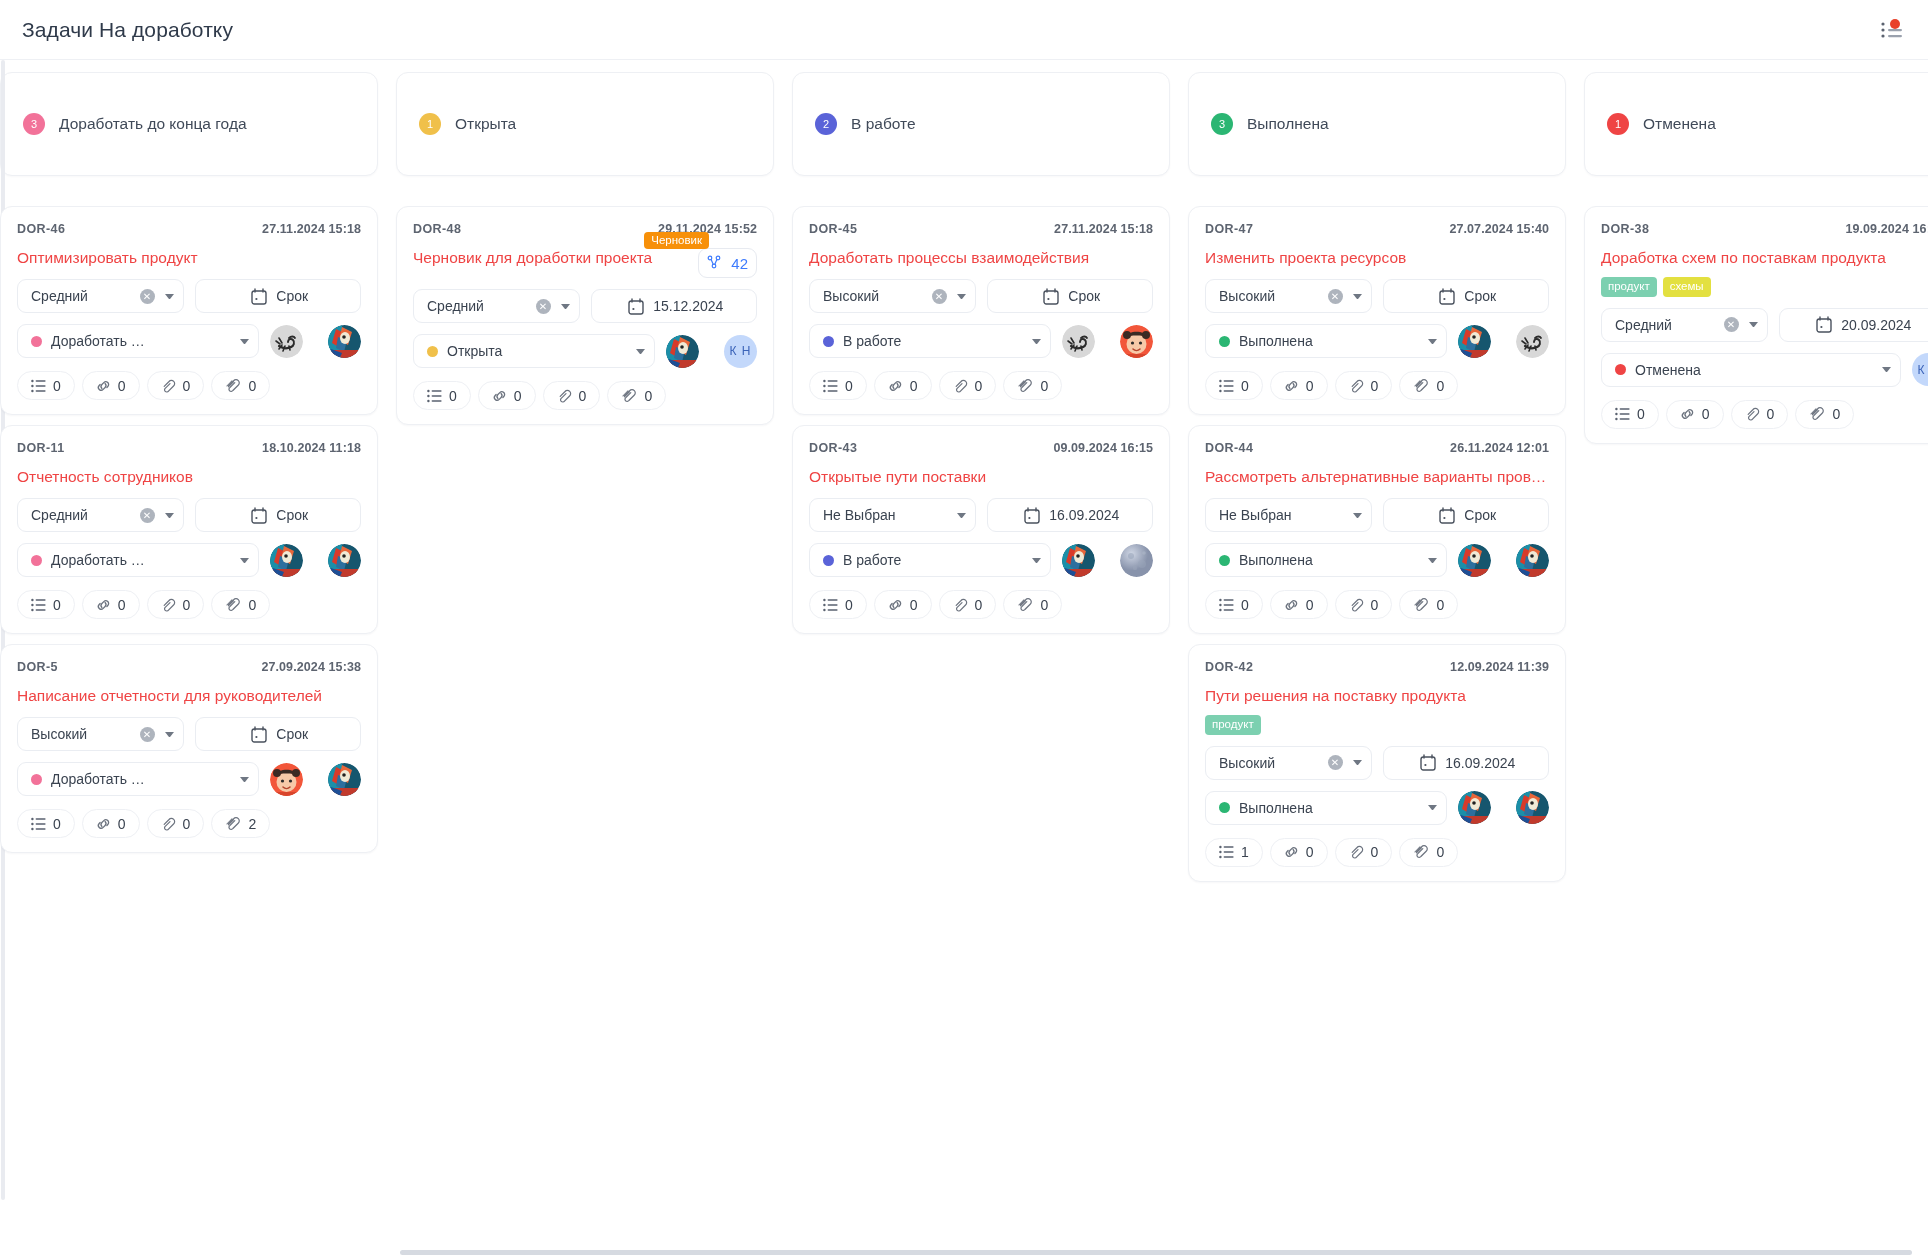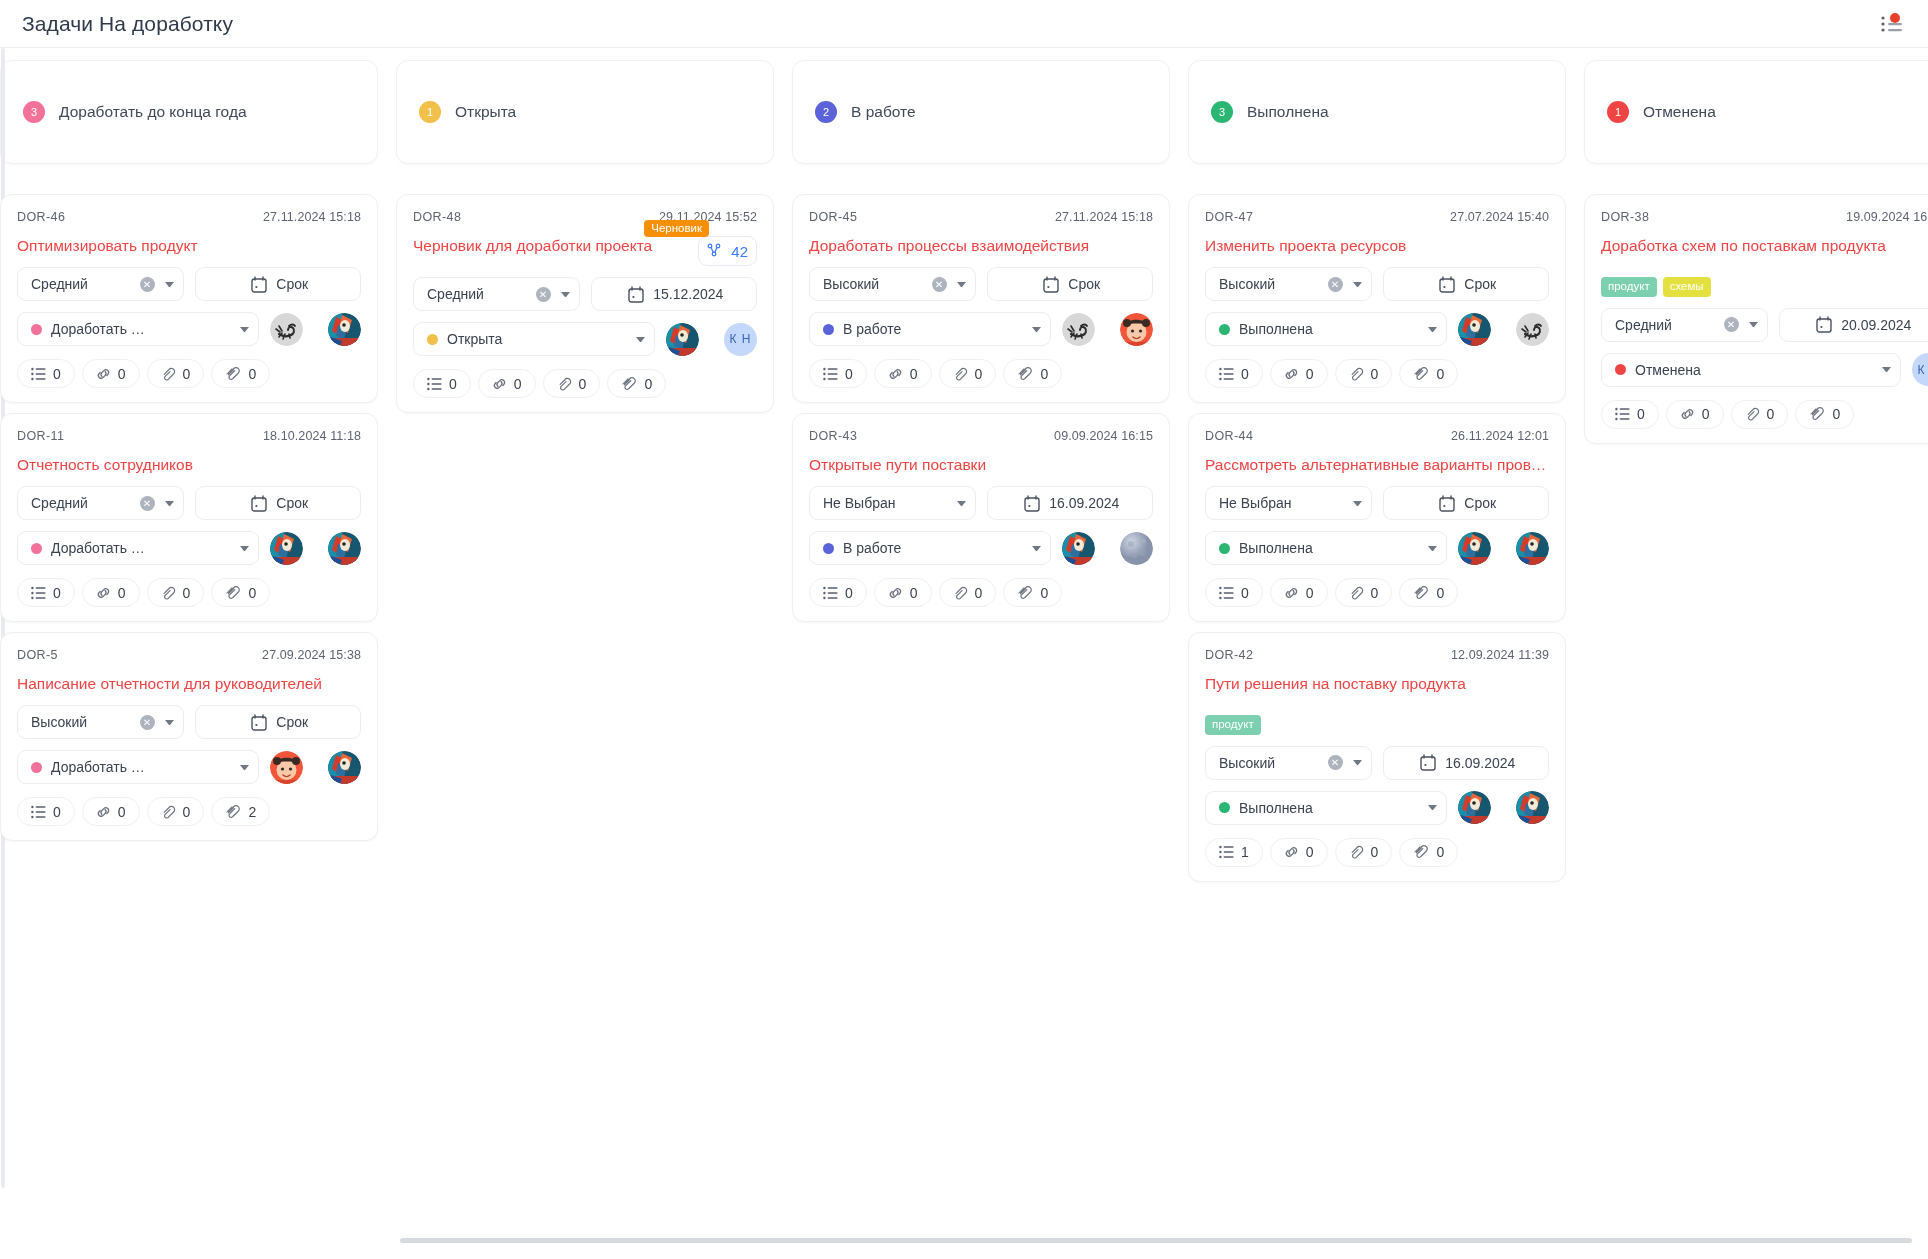--- a/index.html
+++ b/index.html
@@ -5,21 +5,21 @@
   * { box-sizing: border-box; margin: 0; padding: 0; }
   html, body {
     width: 1928px; height: 1259px;
     font-family: "Liberation Sans", "DejaVu Sans", sans-serif;
     background: #ffffff;
     overflow: hidden;
   }
 
   
   .topbar {
-    height: 48px;
+    height: 60px;
     border-bottom: 1px solid #eef0f4;
     display: flex; align-items: center;
     padding: 0 22px 0 22px;
     background: #fff;
     position: relative;
   }
   .topbar-title {
     font-size: 21px; color: #2f3a4a; font-weight: 400; letter-spacing: .1px;
   }
   .topbar-actions { margin-left: auto; display: flex; align-items: center; }
@@ -62,21 +62,21 @@
 
   
   .card {
     background: #fff;
     border: 1px solid #eef0f4;
     border-radius: 12px;
     padding: 14px 16px 14px 16px;
     box-shadow: 0 1px 2px rgba(20,30,60,.035);
     position: relative;
   }
-  .card-top { display: flex; align-items: center; justify-content: space-between; height: 16px; }
+  .card-top { display: flex; align-items: center; justify-content: space-between; height: 16px; font-weight: bold; }
   .card-key { font-size: 12.5px; color: #5d6470; letter-spacing: .4px; }
   .card-date { font-size: 12.5px; color: #5d6470; letter-spacing: .1px; white-space: nowrap; }
 
   .card-title-row { display: flex; align-items: flex-start; margin-top: 11px; position: relative; }
   .card-title {
     font-size: 15.5px; color: #ef4444; line-height: 1.3;
     flex: 1 1 auto;
     overflow: hidden; text-overflow: ellipsis; white-space: nowrap;
   }
   .draft-badge {
@@ -89,21 +89,21 @@
     margin-left: 8px; flex: 0 0 auto;
     border: 1px solid #e7eaf0; border-radius: 9px;
     height: 30px; min-width: 48px;
     display: flex; align-items: center; justify-content: center; gap: 10px;
     color: #3d7bfd; font-size: 15px; padding: 0 8px;
   }
 
   .tags { display: flex; gap: 6px; margin-top: 9px; }
   .tag {
     font-size: 11.5px; color: #fff; border-radius: 4px;
-    padding: 2px 7px 3px 7px; line-height: 1.25; margin-top: 12px;
+    padding: 2px 7px 3px 7px; line-height: 1.25;
   }
 
   .row { display: flex; gap: 11px; margin-top: 11px; align-items: center; }
 
   .field {
     border: 1px solid #eaedf2; border-radius: 9px;
     height: 34px; display: flex; align-items: center;
     padding: 0 9px 0 13px; background: #fff;
     font-size: 14px; color: #3a4350;
     flex: 1 1 0; min-width: 0;

